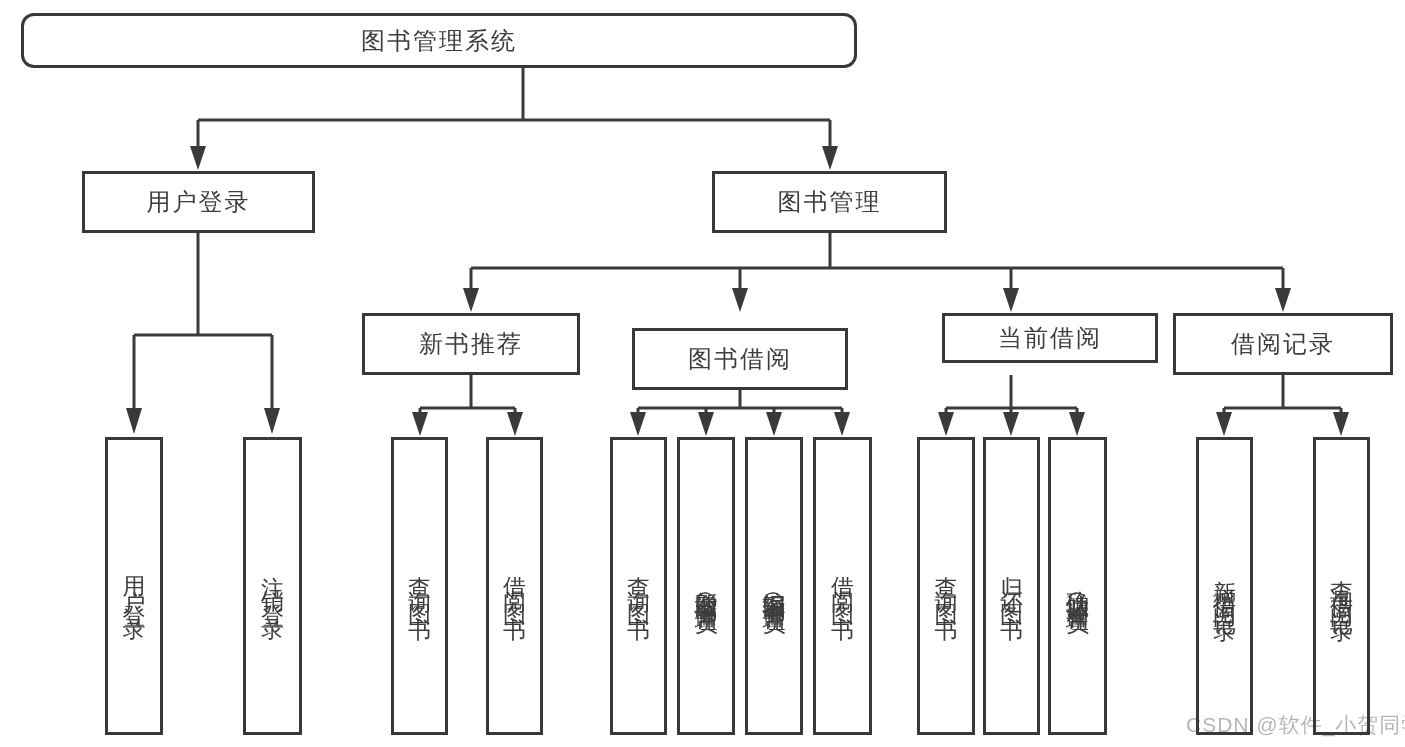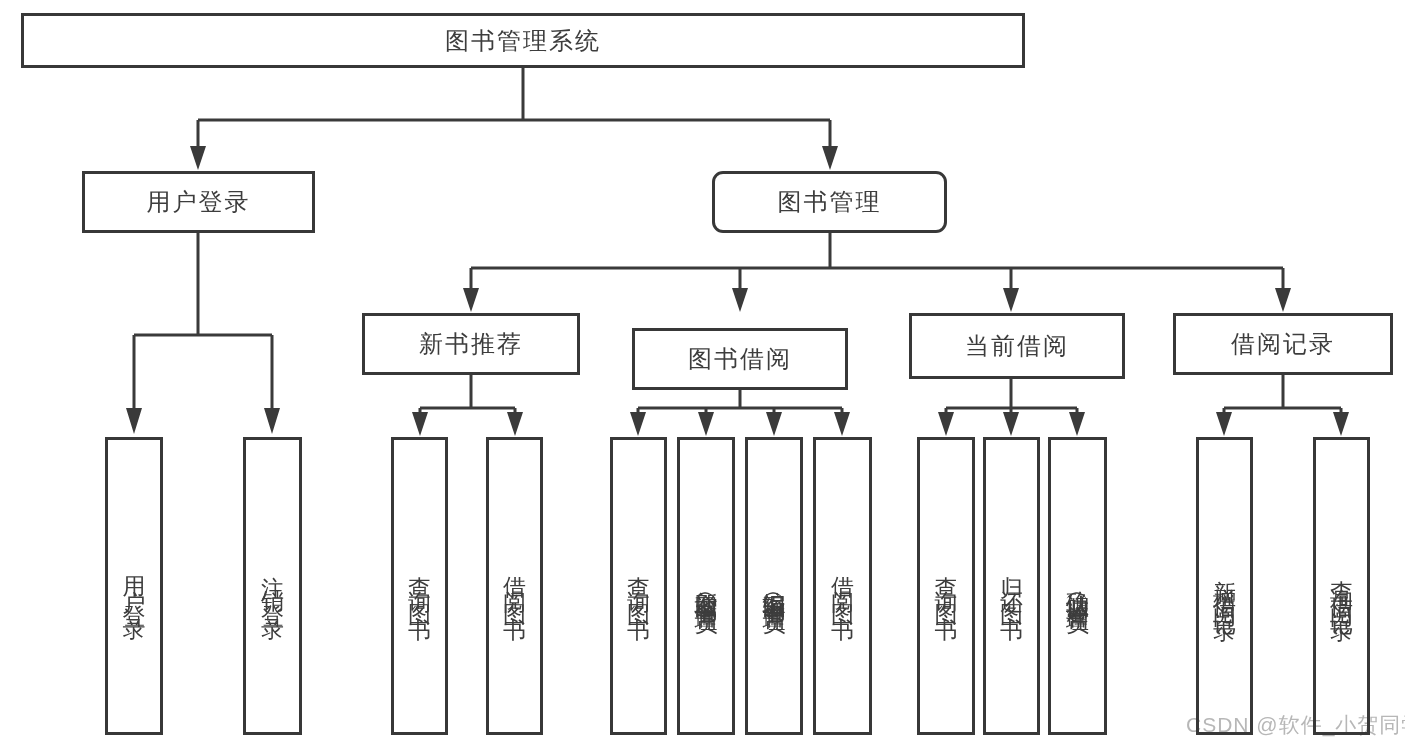--- a/index.html
+++ b/index.html
@@ -63,38 +63,38 @@
     <path d="M740 375 V408 M638 408 H842 M638 408 V414 M706 408 V414 M774 408 V414 M842 408 V414" fill="none" stroke="#3a3a3a" stroke-width="3"></path>
     <path d="M630 412 H646 L638 436 Z M698 412 H714 L706 436 Z M766 412 H782 L774 436 Z M834 412 H850 L842 436 Z" fill="#3a3a3a"></path>
 
     <path d="M1011 375 V408 M946 408 H1077 M946 408 V414 M1011 408 V414 M1077 408 V414" fill="none" stroke="#3a3a3a" stroke-width="3"></path>
     <path d="M938 412 H954 L946 436 Z M1003 412 H1019 L1011 436 Z M1069 412 H1085 L1077 436 Z" fill="#3a3a3a"></path>
 
     <path d="M1283 375 V408 M1224 408 H1341 M1224 408 V414 M1341 408 V414" fill="none" stroke="#3a3a3a" stroke-width="3"></path>
     <path d="M1216 412 H1232 L1224 436 Z M1333 412 H1349 L1341 436 Z" fill="#3a3a3a"></path>
   </svg>
 
-  <div class="node" style="left:21px;top:13px;width:1004px;height:55px;">
+  <div class="node" style="left:21px;top:13px;width:836px;height:55px;border-radius:13px;">
     <span>图书管理系统</span>
   </div>
 
   <div class="node" style="left:82px;top:171px;width:233px;height:62px;">
     <span>用户登录</span>
   </div>
-  <div class="node" style="left:712px;top:171px;width:235px;height:62px;border-radius:11px;">
+  <div class="node" style="left:712px;top:171px;width:235px;height:62px;">
     <span>图书管理</span>
   </div>
 
   <div class="node" style="left:362px;top:313px;width:218px;height:62px;text-align:center;">
     <span>新书推荐</span>
   </div>
   <div class="node" style="left:632px;top:328px;width:216px;height:62px;">
     <span>图书借阅</span>
   </div>
-  <div class="node" style="left:909px;top:313px;width:216px;height:66px;">
+  <div class="node" style="left:942px;top:313px;width:216px;height:50px;">
     <span>当前借阅</span>
   </div>
   <div class="node" style="left:1173px;top:313px;width:220px;height:62px;">
     <span>借阅记录</span>
   </div>
 
   <div class="leaf" style="left:105px;width:58px;">
     <span class="vtext v-short">用户登录</span>
   </div>
   <div class="leaf" style="left:243px;width:59px;">

